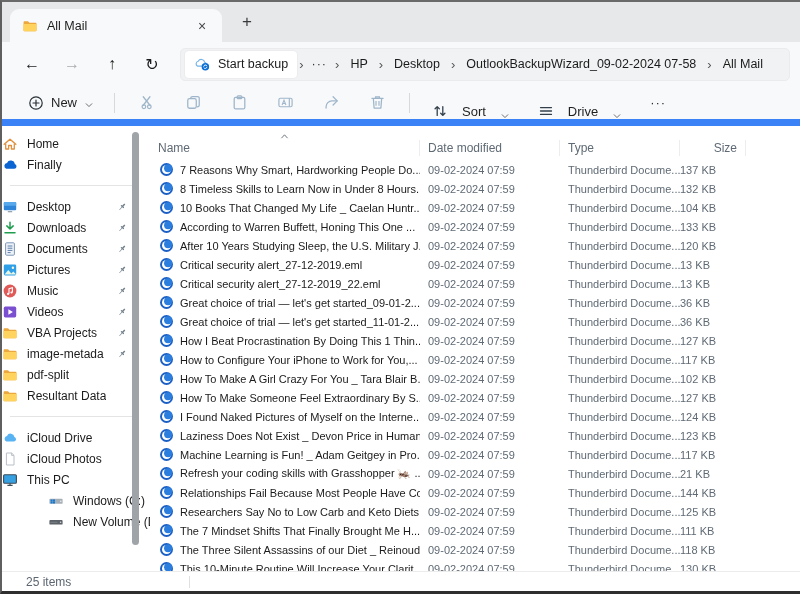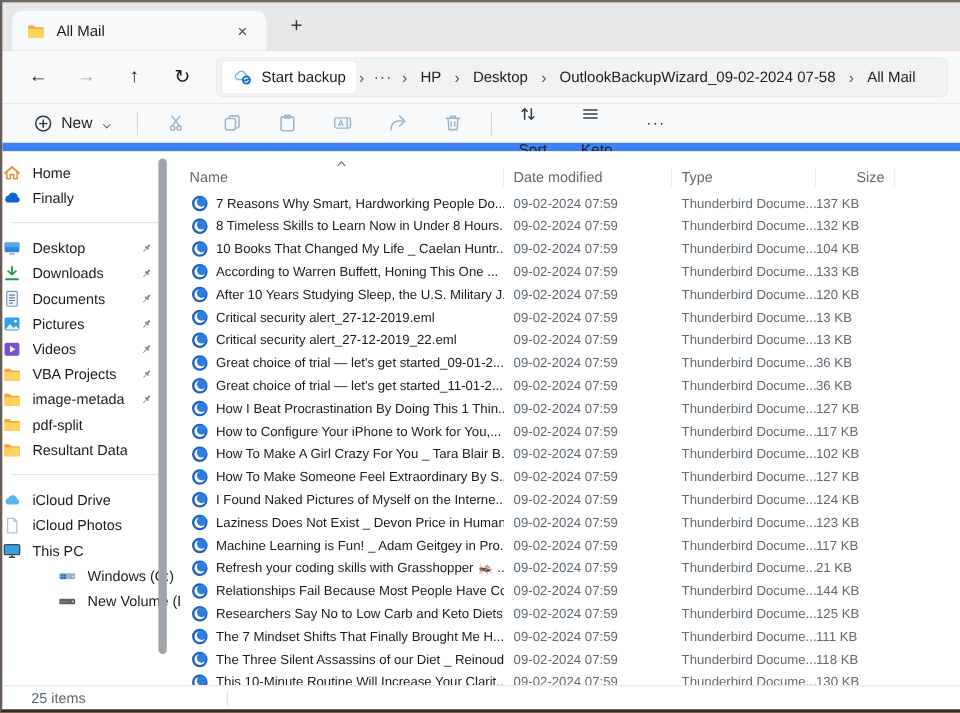--- a/index.html
+++ b/index.html
@@ -1,19 +1,19 @@
 <!DOCTYPE html>
 <html><head>
 <meta charset="utf-8">
 <style>
   * { box-sizing: border-box; margin: 0; padding: 0; }
   html,body { width:800px; height:594px; overflow:hidden; }
   body { font-family:"Liberation Sans","DejaVu Sans",sans-serif; font-size:12px; color:#1f1f1f; background:#fff; }
   .window { width:800px; height:594px; display:flex; flex-direction:column;
-            border-left:2px solid #5f5f5f; border-top:2px solid #6a6a6a; border-bottom:3px solid #2e2e2e; background:#f97316; }
+            border-left:2px solid #5f5f5f; border-top:2px solid #6a6a6a; border-bottom:3px solid #2e2e2e; background:#ec4899; }
 
   
   .tabbar { height:40px; background:#e6e8ea; display:flex; align-items:flex-end; padding-left:8px; flex:0 0 auto; }
   .tab { height:33px; width:212px; background:#f8f9fb; border-radius:9px 9px 0 0; display:flex; align-items:center; gap:9px; padding:0 10px 0 12px; }
   .tab-icon { width:16px; height:16px; flex:0 0 auto; }
   .tab-label { flex:1; font-size:12.5px; color:#1b1b1b; }
   .tab-close { font-size:14px; color:#4a4a4a; width:20px; text-align:center; cursor:pointer; }
   .newtab { align-self:center; width:30px; height:26px; display:flex; align-items:center; justify-content:center; font-size:17px; color:#3a3a3a; margin-left:10px; }
 
   
@@ -28,21 +28,21 @@
   .crumb.overflow { letter-spacing:1px; color:#333; padding:0 6px; }
 
   
   .toolbar { height:40px; background:#f8f9fb; border-bottom:7px solid #3b82f6; display:flex; align-items:center; padding-left:18px; flex:0 0 auto; }
   .tb-new { display:flex; align-items:center; gap:7px; padding:0 8px; height:32px; font-size:13px; }
   .tb-ic16 { width:16px; height:16px; display:inline-block; }
   .tb-chev { width:10px; height:10px; display:inline-block; color:#5a5a5a; }
   .tb-div { width:1px; height:20px; background:#d9d9db; margin:0 12px; }
   .tb-act { width:40px; height:32px; display:flex; align-items:center; justify-content:center; }
   .tb-act .tb-ic16 { width:17px; height:17px; }
-  .tb-menu { display:flex; align-items:flex-start; gap:14px; padding:0 10px; height:32px; font-size:13px;flex-direction:column; }
+  .tb-menu { display:flex; align-items:flex-end; gap:14px; padding:0 10px; height:32px; font-size:13px; }
   .tb-more { padding:0 12px; font-size:13px; letter-spacing:1px; color:#2a2a2a; }
 
   
   .bodyrow { flex:1; display:flex; min-height:0; background:#fff; }
 
   .sidebar { width:148px; flex:0 0 auto; position:relative; padding-top:7px; overflow:hidden; }
   .side-item { height:21px; display:flex; align-items:center; gap:9px; font-size:12px; color:#1b1b1b; cursor:default; }
   .side-item.indent { padding-left:46px; }
   .side-icon { width:16px; height:16px; flex:0 0 auto; }
   .side-label { white-space:nowrap; overflow:hidden; }
@@ -186,21 +186,21 @@
           </svg></span>
       <span>Sort</span>
       <span class="tb-chev"><svg viewBox="0 0 16 16" width="100%" height="100%">
             <path d="M3.5 6l4.5 4.5L12.5 6" fill="none" stroke="currentColor" stroke-width="1.4" stroke-linecap="round" stroke-linejoin="round"></path>
           </svg></span>
     </div>
     <div class="tb-menu" style="margin-left:8px;">
       <span class="tb-ic16"><svg viewBox="0 0 16 16" width="100%" height="100%">
             <path d="M2.5 4.6h11M2.5 8h11M2.5 11.4h11" stroke="#33404b" stroke-width="1.3" stroke-linecap="round"></path>
           </svg></span>
-      <span>Keto</span>
+      <span>Drive</span>
       <span class="tb-chev"><svg viewBox="0 0 16 16" width="100%" height="100%">
             <path d="M3.5 6l4.5 4.5L12.5 6" fill="none" stroke="currentColor" stroke-width="1.4" stroke-linecap="round" stroke-linejoin="round"></path>
           </svg></span>
     </div>
     <div class="tb-more" style="margin-left:6px;">···</div>
   </div>
 
   <div class="bodyrow">
     <div class="sidebar">
       <div>
@@ -261,20 +261,36 @@
                 </g>
               </svg></span>
           </div>
           <div class="side-item">
     <span class="side-icon"><svg viewBox="0 0 16 16" width="100%" height="100%">
                 <rect x="1.8" y="2.6" width="12.4" height="10.8" rx="1.4" fill="#2fa0e8"></rect>
                 <circle cx="10.9" cy="5.7" r="1.2" fill="#fff6d6"></circle>
                 <path d="M2.5 12.6l3.8-4.6 3 3.4 2-2 2.9 3.2z" fill="#eaf6e2"></path>
               </svg></span>
     <span class="side-label">Pictures</span>
+  <span class="pin"><svg viewBox="0 0 16 16" width="100%" height="100%">
+                <g transform="rotate(42 8 8)" fill="#73818d">
+                  <rect x="7" y="2.4" width="2" height="4.4" rx=".5"></rect>
+                  <rect x="5.4" y="6.4" width="5.2" height="1.7" rx=".6"></rect>
+                  <rect x="7.6" y="8.1" width=".9" height="5"></rect>
+                </g>
+              </svg></span>
+          </div>
+          <div class="side-item">
+    <span class="side-icon"><svg viewBox="0 0 16 16" width="100%" height="100%">
+                <circle cx="8" cy="8" r="6.4" fill="#e05a58"></circle>
+                <path d="M7 10.8V5.6l3.4-.8v4.6" fill="none" stroke="#fff" stroke-width="1.1"></path>
+                <circle cx="6.1" cy="10.9" r="1.1" fill="#fff"></circle>
+                <circle cx="9.5" cy="9.5" r="1.1" fill="#fff"></circle>
+              </svg></span>
+    <span class="side-label">Music</span>
   <span class="pin"><svg viewBox="0 0 16 16" width="100%" height="100%">
                 <g transform="rotate(42 8 8)" fill="#73818d">
                   <rect x="7" y="2.4" width="2" height="4.4" rx=".5"></rect>
                   <rect x="5.4" y="6.4" width="5.2" height="1.7" rx=".6"></rect>
                   <rect x="7.6" y="8.1" width=".9" height="5"></rect>
                 </g>
               </svg></span>
           </div>
           <div class="side-item">
     <span class="side-icon"><svg viewBox="0 0 16 16" width="100%" height="100%">

